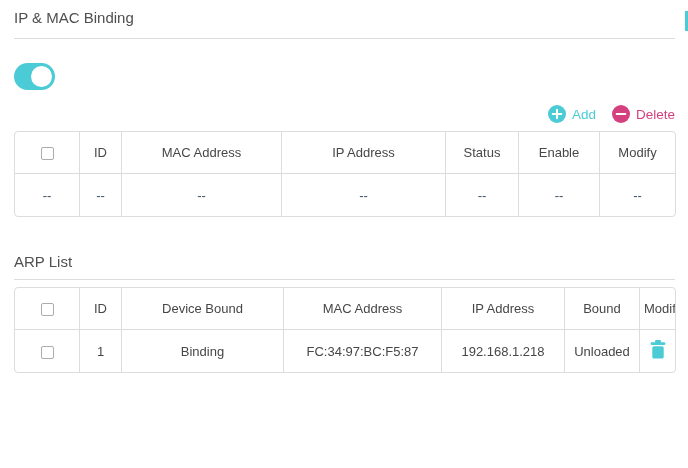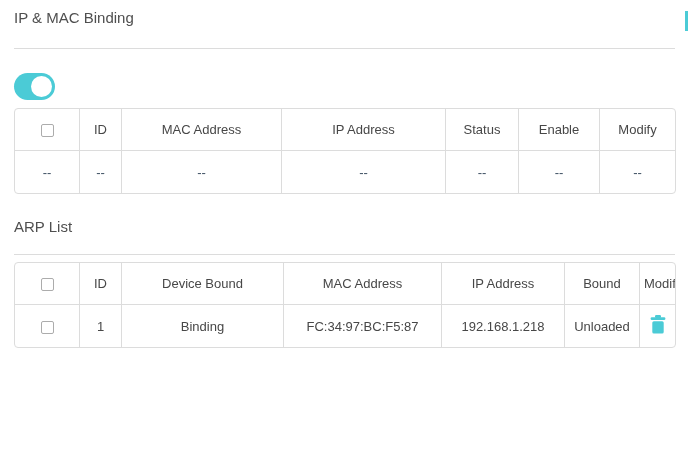--- a/index.html
+++ b/index.html
@@ -13,23 +13,23 @@
     overflow:hidden;
   }
   .scroll-sliver { position:absolute; top:11px; right:0; width:3px; height:20px; background:#4BCBD6; }
 
   .section-title {
     margin:0 13px 0 14px;
     font-size:15px;
     color:#4F4F4F;
     border-bottom:1px solid #DCDCDC;
   }
-  .section-title.first { padding-top:9px; padding-bottom:22px; }
+  .section-title.first { padding-top:9px; padding-bottom:12px; }
   .section-title.binding { margin-top:31px; padding-bottom:9px; }
-  .section-title.arp { margin-top:24px; padding-bottom:19px; }
+  .section-title.arp { margin-top:36px; padding-bottom:9px; }
 
   .toggle-row {
     margin:24px 13px 0 14px;
     display:flex; align-items:center; height:27px;
   }
   .toggle-row .label { font-size:13px; color:#474747; width:196px; }
   .toggle {
     position:relative; width:41px; height:27px;
     border-radius:14px; background:#4BCBD6; cursor:pointer;
   }
@@ -81,20 +81,40 @@
 
   <div class="section-title first">IP &amp; MAC Binding</div>
 
   <div class="toggle-row">
     <div class="toggle">
       <div class="knob"></div>
     </div>
   </div>
 
 
+  <div class="actions">
+    <span class="action teal">
+      <span>
+        <svg width="18" height="18" viewBox="0 0 18 18">
+          <circle cx="9" cy="9" r="9" fill="#4BCBD6"></circle>
+          <path d="M4.7 9 H13.3 M9 4.7 V13.3" stroke="#fff" stroke-width="2" stroke-linecap="round"></path>
+        </svg>
+      </span>
+      <span>Add</span>
+    </span>
+    <span class="action pink">
+      <span>
+        <svg width="18" height="18" viewBox="0 0 18 18">
+          <circle cx="9" cy="9" r="9" fill="#D5417E"></circle>
+          <path d="M4.7 9 H13.3" stroke="#fff" stroke-width="2" stroke-linecap="round"></path>
+        </svg>
+      </span>
+      <span>Delete</span>
+    </span>
+  </div>
 
   <table class="grid">
     <colgroup>
       <col style="width:64px">
         <col style="width:42px">
         <col style="width:160px">
       <col style="width:164px">
         <col style="width:73px">
         <col style="width:81px">
         <col style="width:76px">

